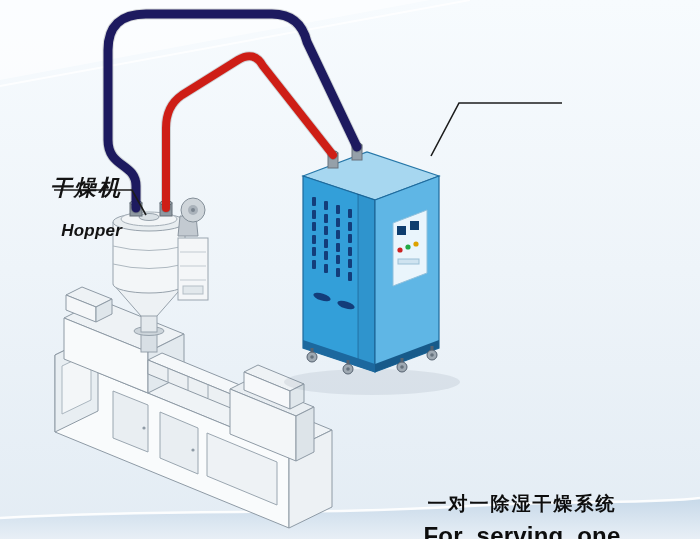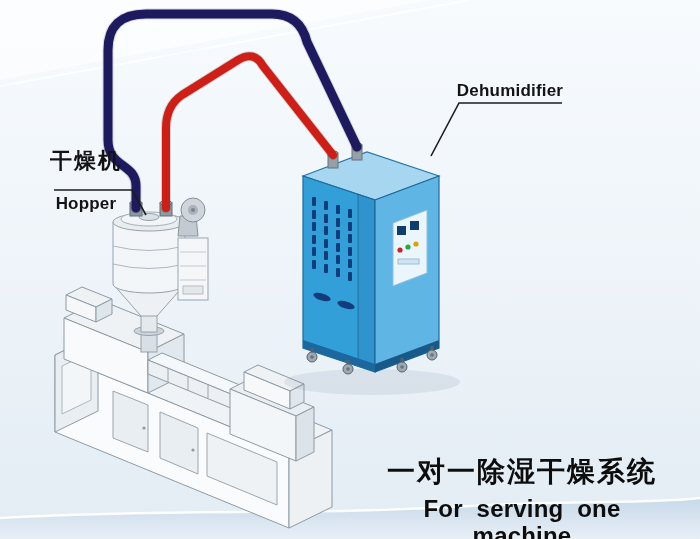--- a/index.html
+++ b/index.html
@@ -5,26 +5,26 @@
   html,body{margin:0;padding:0;background:#dfe7ee;}
   .stage{
     position:relative;width:700px;height:539px;overflow:hidden;
     font-family:"Liberation Sans","DejaVu Sans",sans-serif;
     background:linear-gradient(180deg,#f7fbfe 0%,#eef4f9 50%,#e3ecf4 100%);
   }
   svg.scene{position:absolute;left:0;top:0;width:700px;height:539px;}
   .label{position:absolute;color:#131313;line-height:1.12;}
   .label .cn{font-weight:700;font-size:22px;letter-spacing:2px;}
   .label .en{font-weight:700;font-size:17px;letter-spacing:0.2px;}
-  .hopper-label{left:50px;top:149px;text-align:center;}
+  .hopper-label{left:50px;top:176px;text-align:right;font-style:italic;}
   .hopper-label .en{margin-top:20px;}
   .dehu-label{left:444px;top:74px;width:132px;text-align:center;}
   .dehu-label .en{margin-top:7px;}
   .caption{left:378px;top:456px;width:288px;text-align:center;color:#0d0d0d;}
-  .caption .cn{font-weight:700;font-size:28px;letter-spacing:2px;}
+  .caption .cn{font-weight:700;font-size:19px;letter-spacing:2px;margin-top:37px;}
   .caption .en{font-weight:700;font-size:24px;word-spacing:7px;margin-top:9px;}
 </style>
 </head>
 <body>
 
 <div class="stage">
 
   <svg class="scene" viewBox="0 0 700 539">
     <defs>
       <linearGradient id="bandGrad" x1="0" y1="0" x2="0" y2="1">
@@ -191,21 +191,20 @@
       <polyline points="562,103 459,103 431,156" fill="none"></polyline>
     </g>
   </svg>
 
   <div class="label hopper-label">
     <div class="cn">干燥机</div>
     <div class="en">Hopper</div>
   </div>
 
   <div class="label dehu-label">
-    <div class="en">Dehumidifier</div>
   </div>
 
   <div class="label caption">
     <div class="cn">一对一除湿干燥系统</div>
     <div class="en">For serving one machine</div>
   </div>
 
 </div>
 
 </body></html>

